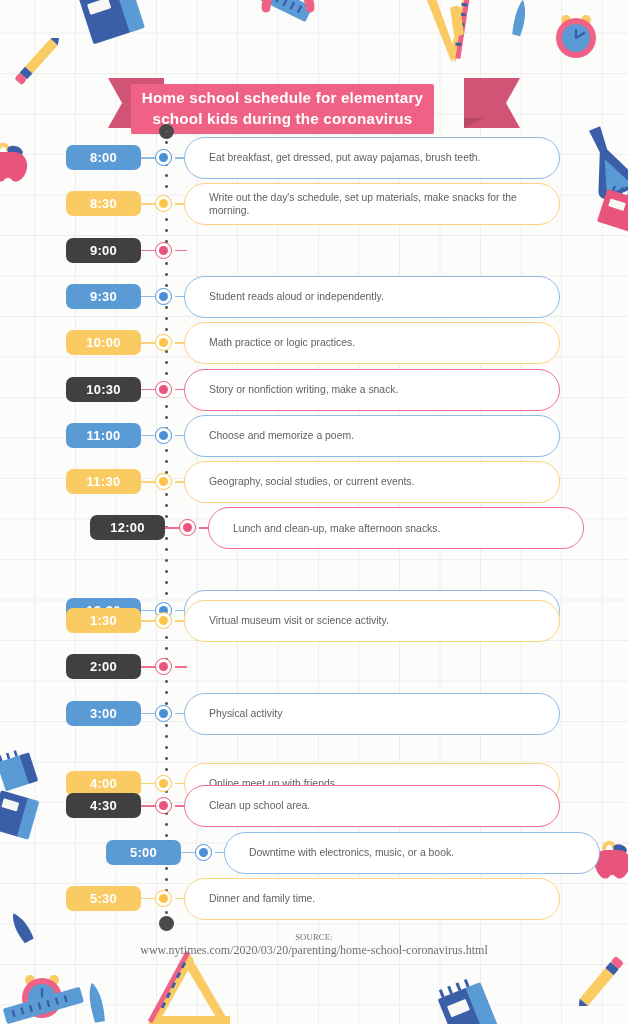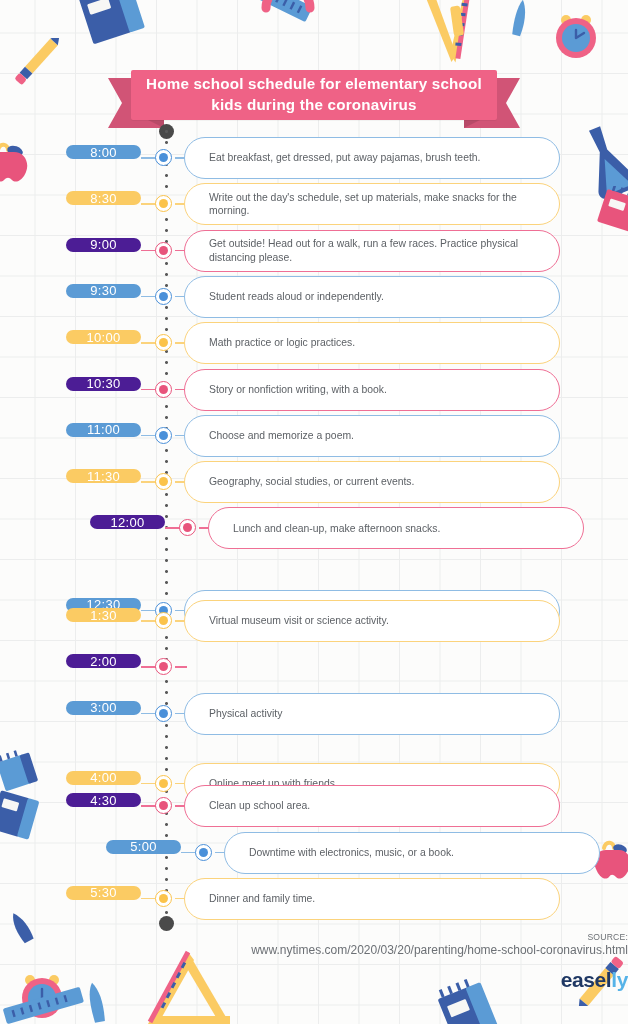--- a/index.html
+++ b/index.html
@@ -30,21 +30,21 @@
   #content{ position:absolute; inset:0; z-index:3; }
 
   
   #banner-wrap{
     position:absolute; left:0; right:0; top:66px; height:62px;
   }
   .ribbon-tail{ position:absolute; top:12px; width:56px; height:50px; }
   .tail-left{ left:108px; }
   .tail-right{ left:464px; }
   #banner{
-    position:absolute; left:131px; top:4px; width:366px; height:50px;
+    position:absolute; left:131px; top:18px; width:303px; height:50px;
     background:#ef6286; border-radius:2px;
     display:flex; align-items:center; justify-content:center;
     box-shadow:0 1px 0 rgba(0,0,0,.04);
   }
   #banner-title{
     color:#fff; font-weight:bold; font-size:15.2px; line-height:1.35;
     text-align:center; letter-spacing:.2px; padding:0 8px;
   }
 
   
@@ -60,24 +60,24 @@
   #cap-top{ top:124px; }
   #cap-bottom{ top:916px; }
 
   
   #rows{ position:absolute; left:0; top:0; width:628px; }
   .row{
     position:absolute; left:0; width:628px; height:44px;
     display:block;
   }
   .time-pill{
-    position:absolute; left:66px; top:0; width:75px; height:14px;
+    position:absolute; left:66px; top:0; width:75px; height:25px;
     border-radius:7px;
     display:flex; align-items:center; justify-content:center;
-    color:#fff; font-weight:normal; font-size:13px; letter-spacing:.3px;
+    color:#fff; font-weight:bold; font-size:13px; letter-spacing:.3px;
   }
   .connector{
     position:absolute; top:12px; height:1.6px; left:141px; width:18px;
   }
   .connector2{
     position:absolute; top:12px; height:1.6px; left:175px; width:12px;
   }
   .marker{
     position:absolute; left:155px; top:4px;
     width:17px; height:17px; border-radius:50%;
@@ -102,28 +102,28 @@
   .c-blue  .time-pill{ background:#5b9bd5; }
   .c-blue  .card{ border-color:#8fbce4; }
   .c-blue  .connector,.c-blue .connector2{ background:#8fbce4; }
   .c-blue  .marker{ color:#4a90d9; }
 
   .c-yellow .time-pill{ background:#fbcb63; }
   .c-yellow .card{ border-color:#fbd37c; }
   .c-yellow .connector,.c-yellow .connector2{ background:#fbd37c; }
   .c-yellow .marker{ color:#fbc34a; }
 
-  .c-pink  .time-pill{ background:#4c1d95; }
+  .c-pink  .time-pill{ background:#404040; }
   .c-pink  .card{ border-color:#ef6f95; }
   .c-pink  .connector,.c-pink .connector2{ background:#ef6f95; }
   .c-pink  .marker{ color:#e8547c; }
 
   
   #footer{
-    position:absolute; left:0; right:0; top:932px; text-align:right;
+    position:absolute; left:0; right:0; top:932px; text-align:center;font-family:Liberation Serif, serif;
   }
   #source-label{ font-size:8.6px; color:#6c7075; letter-spacing:.2px; }
   #source-url{ font-size:12px; color:#6c7075; margin-top:1px; }
   #logo{
     margin-top:11px; font-size:21px; font-weight:bold; letter-spacing:-.4px;
   }
   #logo .a{ color:#1f3864; }
   #logo .b{ color:#56b3e8; }
 </style>
 </head>
@@ -374,23 +374,20 @@
           <span class="card-text">Write out the day's schedule, set up materials, make snacks for the morning.</span>
         </div>
       </div>
       <div class="row c-pink" style="top: 237.6px;">
         <div class="time-pill">9:00</div>
         <div class="connector"></div>
         <div class="marker">
           <i></i>
         </div>
         <div class="connector2"></div>
-        <div class="card">
-          <span class="card-text">Get outside! Head out for a walk, run a few races. Practice physical distancing please.</span>
-        </div>
       </div>
       <div class="row c-blue" style="top: 283.9px;">
         <div class="time-pill">9:30</div>
         <div class="connector"></div>
         <div class="marker">
           <i></i>
         </div>
         <div class="connector2"></div>
         <div class="card">
           <span class="card-text">Student reads aloud or independently.</span>
@@ -408,21 +405,21 @@
         </div>
       </div>
       <div class="row c-pink" style="top: 376.5px;">
         <div class="time-pill">10:30</div>
         <div class="connector"></div>
         <div class="marker">
           <i></i>
         </div>
         <div class="connector2"></div>
         <div class="card">
-          <span class="card-text">Story or nonfiction writing, with a book.</span>
+          <span class="card-text">Story or nonfiction writing, make a snack.</span>
         </div>
       </div>
       <div class="row c-blue" style="top: 422.8px;">
         <div class="time-pill">11:00</div>
         <div class="connector"></div>
         <div class="marker">
           <i></i>
         </div>
         <div class="connector2"></div>
         <div class="card">
@@ -534,18 +531,15 @@
         <div class="connector2"></div>
         <div class="card">
           <span class="card-text">Dinner and family time.</span>
         </div>
       </div>
     </div>
 
   <div id="footer">
     <div id="source-label">SOURCE:</div>
     <div id="source-url">www.nytimes.com/2020/03/20/parenting/home-school-coronavirus.html</div>
-    <div id="logo">
-      <span class="a">easel</span><span class="b">ly</span>
-    </div>
   </div>
 
 </div>
 
 </body></html>

